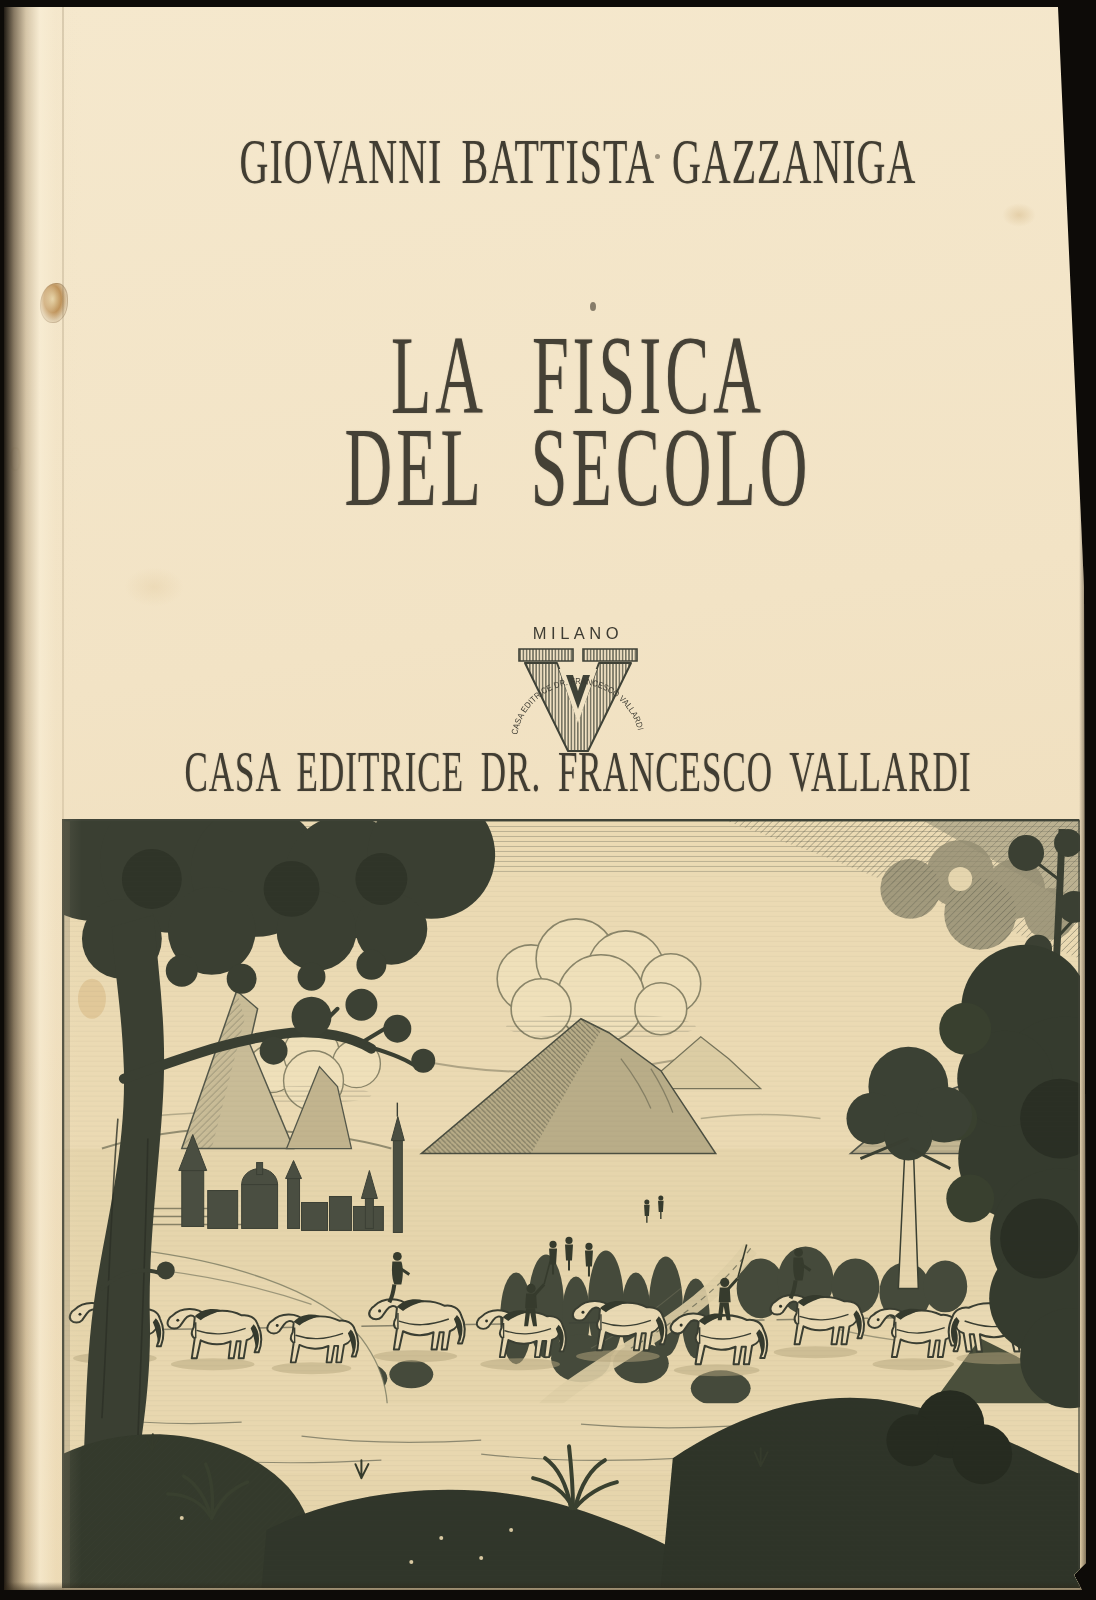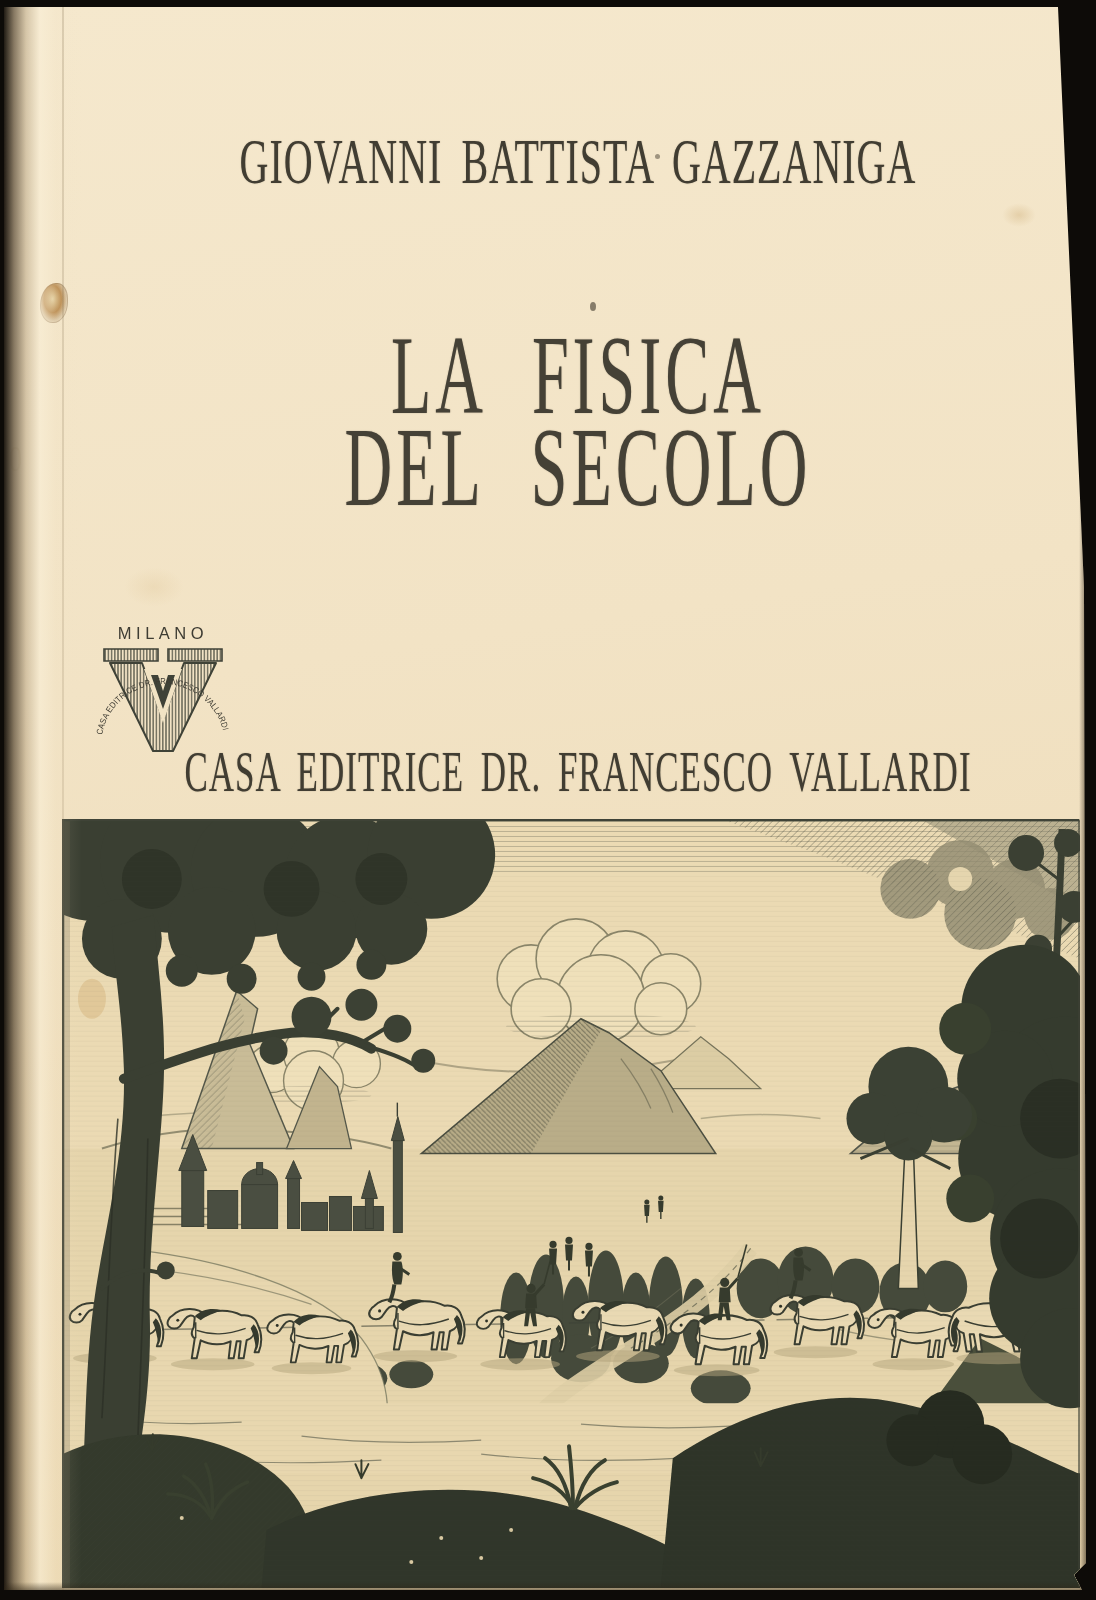--- a/index.html
+++ b/index.html
@@ -37,21 +37,21 @@
     font-size:66px;line-height:54px;letter-spacing:4px;word-spacing:28px;color:#454136;
     transform:scaleY(1.70);transform-origin:center top;
     text-shadow:0 0 1px rgba(60,52,38,.4);
   }
   .imprint{
     position:absolute;top:734px;left:74px;right:8px;text-align:center;
     font-size:35px;letter-spacing:1px;word-spacing:7px;color:#413d32;
     transform:scaleY(1.60);transform-origin:center top;white-space:nowrap;
     text-shadow:0 0 1px rgba(60,52,38,.35);
   }
-  .logo-wrap{position:absolute;top:612px;left:74px;right:8px;}
+  .logo-wrap{position:absolute;top:612px;left:74px;right:8px;text-align:center;}
   .logo-wrap svg{display:inline-block;}
 
   .illustration{
     position:absolute;left:58px;top:812px;width:1018px;height:769px;
     pointer-events:none;
   }
   .illustration svg{display:block;width:100%;height:100%;}
 
   .stain{position:absolute;pointer-events:none;}
   .stain-tear{left:36px;top:276px;width:28px;height:40px;border-radius:60% 40% 55% 45%;

